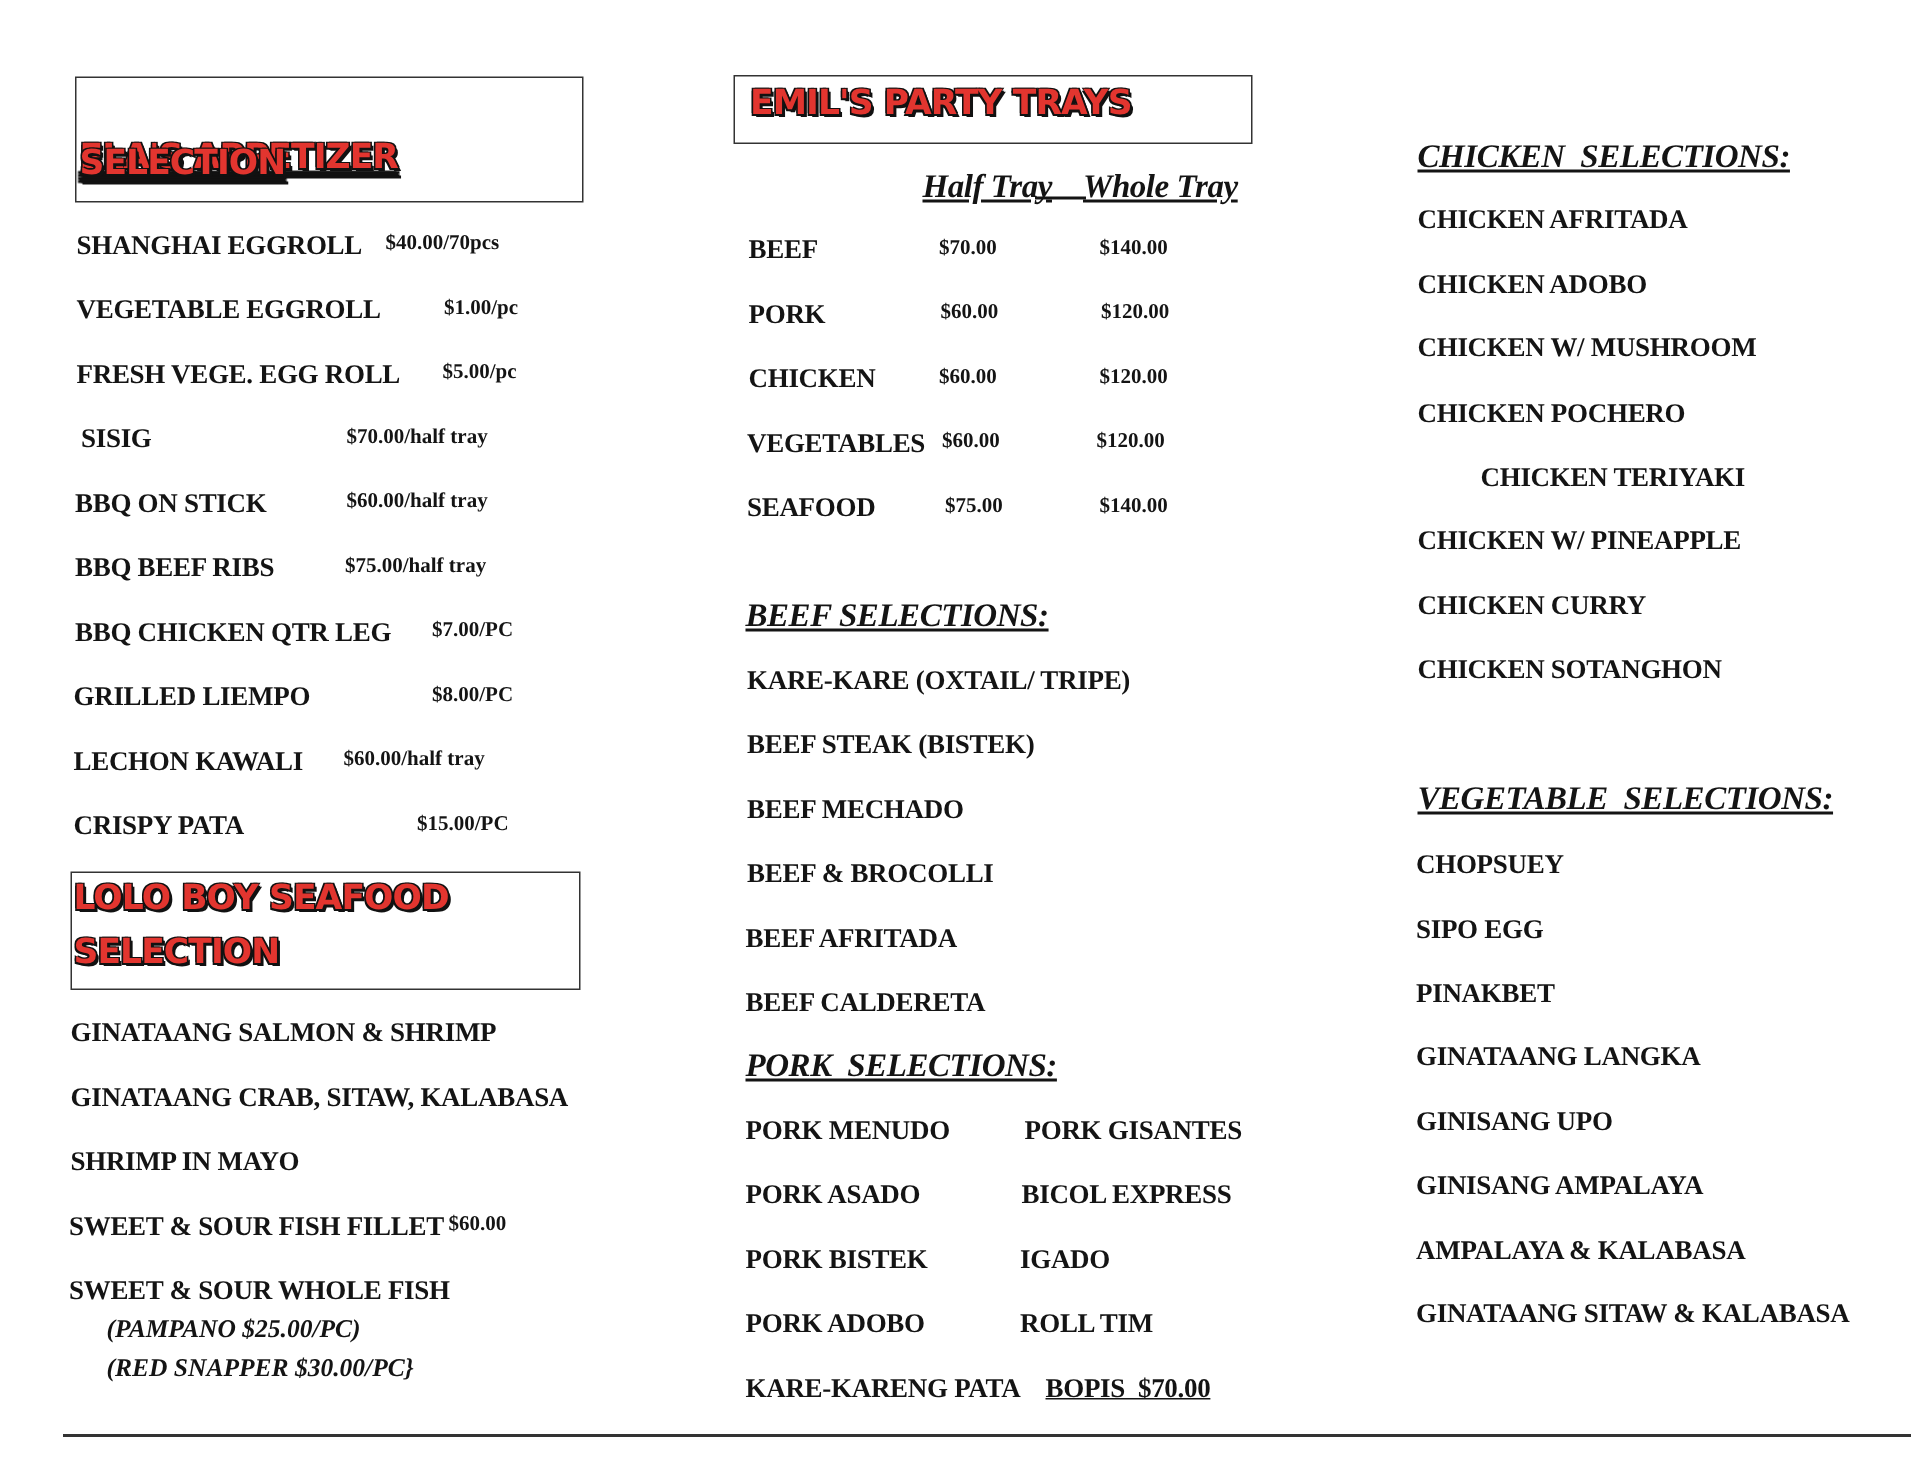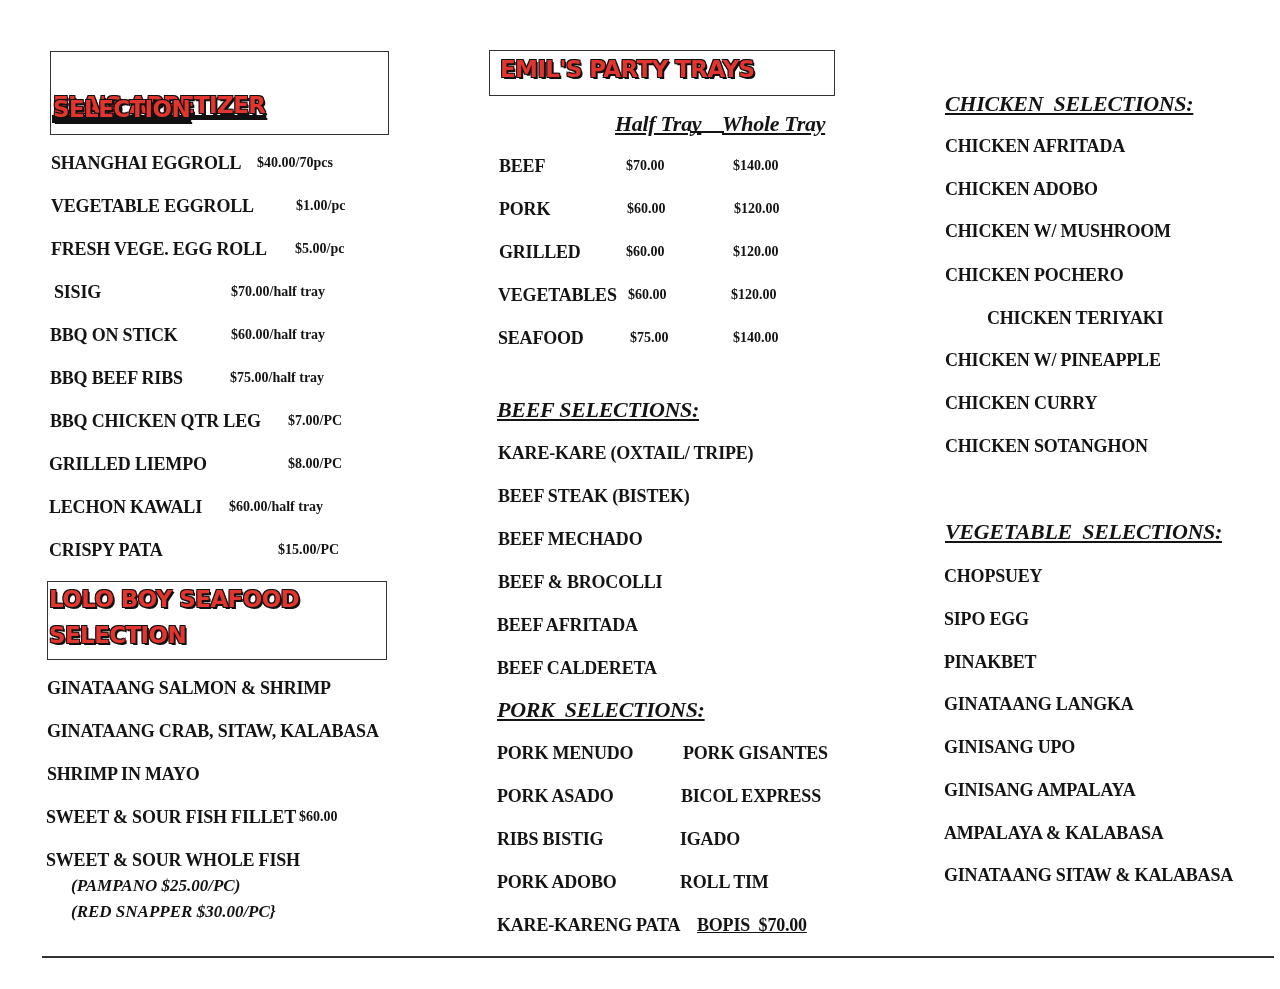--- a/index.html
+++ b/index.html
@@ -83,21 +83,21 @@
 <div class="sub-head" style="left:722px;top:114px;">Whole Tray</div>
 <div class="abs" style="left:690px;top:131px;width:34px;height:1.5px;background:#141414;"></div>
 
 <div>
   <div class="item" style="left:499px;top:155px;">BEEF</div>
   <div class="price" style="left:626px;top:155px;">$70.00</div>
   <div class="price" style="left:733px;top:155px;">$140.00</div>
   <div class="item" style="left:499px;top:198px;">PORK</div>
   <div class="price" style="left:627px;top:198px;">$60.00</div>
   <div class="price" style="left:734px;top:198px;">$120.00</div>
-  <div class="item" style="left:499px;top:241px;">GRILLED</div>
+  <div class="item" style="left:499px;top:241px;">CHICKEN</div>
   <div class="price" style="left:626px;top:241px;">$60.00</div>
   <div class="price" style="left:733px;top:241px;">$120.00</div>
   <div class="item" style="left:498px;top:284px;">VEGETABLES</div>
   <div class="price" style="left:628px;top:284px;">$60.00</div>
   <div class="price" style="left:731px;top:284px;">$120.00</div>
   <div class="item" style="left:498px;top:327px;">SEAFOOD</div>
   <div class="price" style="left:630px;top:327px;">$75.00</div>
   <div class="price" style="left:733px;top:327px;">$140.00</div>
 </div>
 
@@ -110,21 +110,21 @@
   <div class="item" style="left:497px;top:614px;">BEEF AFRITADA</div>
   <div class="item" style="left:497px;top:657px;">BEEF CALDERETA</div>
 </div>
 
 <div class="sub-head" style="left:497px;top:700px;white-space:pre;">PORK  SELECTIONS:</div>
 <div>
   <div class="item" style="left:497px;top:742px;">PORK MENUDO</div>
   <div class="item" style="left:683px;top:742px;">PORK GISANTES</div>
   <div class="item" style="left:497px;top:785px;">PORK ASADO</div>
   <div class="item" style="left:681px;top:785px;">BICOL EXPRESS</div>
-  <div class="item" style="left:497px;top:828px;">RIBS BISTIG</div>
+  <div class="item" style="left:497px;top:828px;">PORK BISTEK</div>
   <div class="item" style="left:680px;top:828px;">IGADO</div>
   <div class="item" style="left:497px;top:871px;">PORK ADOBO</div>
   <div class="item" style="left:680px;top:871px;">ROLL TIM</div>
   <div class="item" style="left:497px;top:914px;">KARE-KARENG PATA</div>
   <div class="item" style="left:697px;top:914px;text-decoration:underline;white-space:pre;">BOPIS  $70.00</div>
 </div>
 
 <div class="sub-head" style="left:945px;top:94px;white-space:pre;">CHICKEN  SELECTIONS:</div>
 <div>
   <div class="item" style="left:945px;top:135px;">CHICKEN AFRITADA</div>

